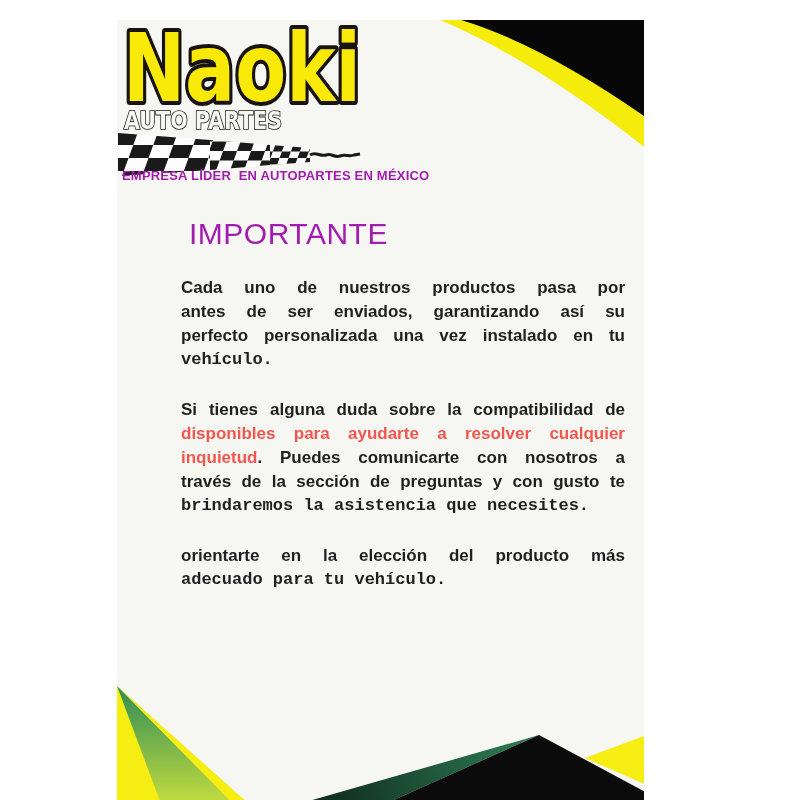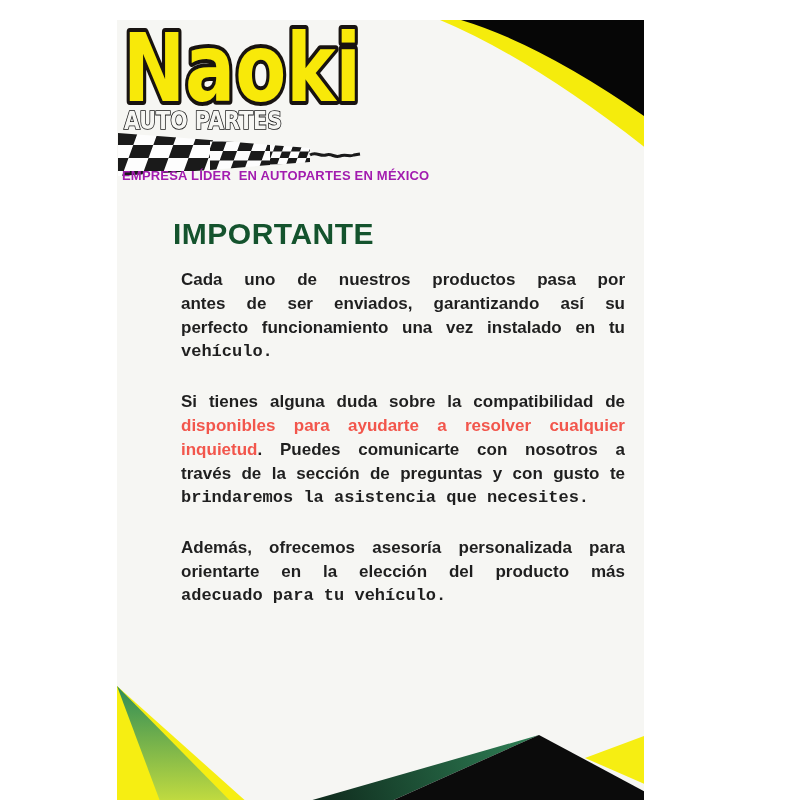--- a/index.html
+++ b/index.html
@@ -16,23 +16,23 @@
   .logo-main{font-family:"DejaVu Sans",sans-serif;font-weight:bold;font-size:94px;
              fill:#f8e909;stroke:#181310;stroke-width:8px;stroke-linejoin:round;
              paint-order:stroke fill;}
   .logo-sub{font-family:"DejaVu Sans",sans-serif;font-weight:bold;font-size:24px;
             fill:#f6f6f3;stroke:#151515;stroke-width:1.7px;paint-order:stroke fill;}
   .flag{position:absolute;top:112px;left:1px;width:248px;height:46px;display:block;}
   .tagline{position:absolute;top:148px;left:5px;font-size:13px;font-weight:bold;
            color:#a21caf;letter-spacing:.2px;white-space:pre;}
 
   
-  .heading{position:absolute;top:196px;left:56px;margin:0;font-size:30px;line-height:36px;
-           font-weight:700;color:#14532d;letter-spacing:.5px;}
-  .body-copy{position:absolute;top:248px;left:64px;width:444px;color:#1f1f1f;
+  .heading{position:absolute;top:196px;left:72px;margin:0;font-size:30px;line-height:36px;
+           font-weight:400;color:#a21caf;letter-spacing:.5px;}
+  .body-copy{position:absolute;top:256px;left:64px;width:444px;color:#1f1f1f;
              font-size:17px;font-weight:bold;}
   .para{margin:0 0 26px 0;}
   .line{line-height:24px;height:24px;overflow:hidden;text-align:justify;
         text-align-last:justify;}
   .line.last{text-align-last:left;font-family:Liberation Mono, monospace;}
   .hl{color:#f2564c;}
 
   
   .decor-bottom{position:absolute;bottom:0;left:0;width:566px;height:140px;display:block;}
 </style>
@@ -78,32 +78,31 @@
       </svg>
 
       <div class="tagline">EMPRESA LÍDER  EN AUTOPARTES EN MÉXICO</div>
     </div>
 
     <h2 class="heading">IMPORTANTE</h2>
     <div class="body-copy" id="paragraphs">
         <div class="para">
           <div class="line"><span>Cada uno de nuestros productos pasa por</span></div>
           <div class="line"><span>antes de ser enviados, garantizando así su</span></div>
-          <div class="line"><span>perfecto funcionamiento una vez instalado en tu</span></div>
+          <div class="line"><span>perfecto personalizada una vez instalado en tu</span></div>
           <div class="line last"><span>vehículo.</span></div>
         </div>
         <div class="para">
           <div class="line"><span>Si tienes alguna duda sobre la compatibilidad de</span></div>
           <div class="line"><span class="hl">disponibles para ayudarte a resolver cualquier</span></div>
           <div class="line"><span class="hl">inquietud</span><span>. Puedes comunicarte con nosotros a</span></div>
           <div class="line"><span>través de la sección de preguntas y con gusto te</span></div>
           <div class="line last"><span>brindaremos la asistencia que necesites.</span></div>
         </div>
         <div class="para">
-          <div class="line"><span>Además, ofrecemos asesoría personalizada para</span></div>
           <div class="line"><span>orientarte en la elección del producto más</span></div>
           <div class="line last"><span>adecuado para tu vehículo.</span></div>
         </div>
       </div>
 
     <svg class="decor-bottom" viewBox="0 0 566 140">
       <defs>
         <linearGradient id="gradL" x1="0" y1="0" x2="0" y2="1">
           <stop offset="0" stop-color="#2e8b57"></stop>
             <stop offset="1" stop-color="#d9e83c"></stop>

